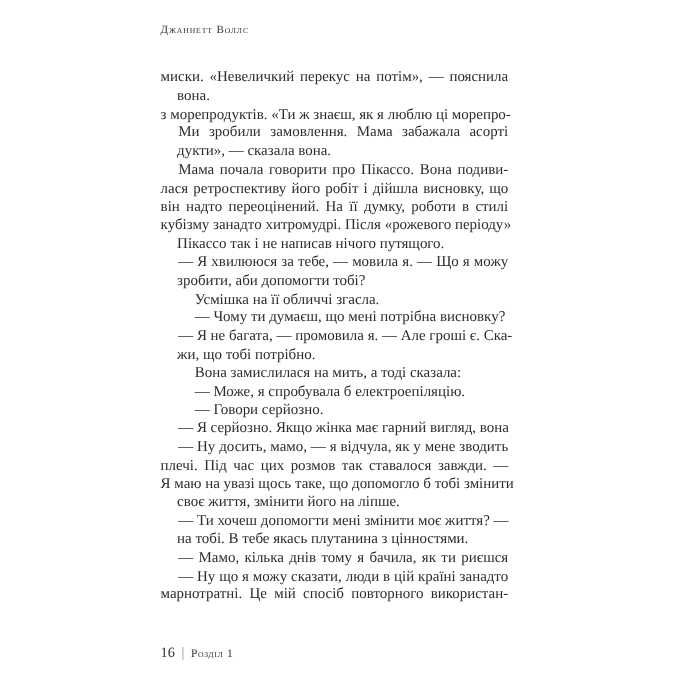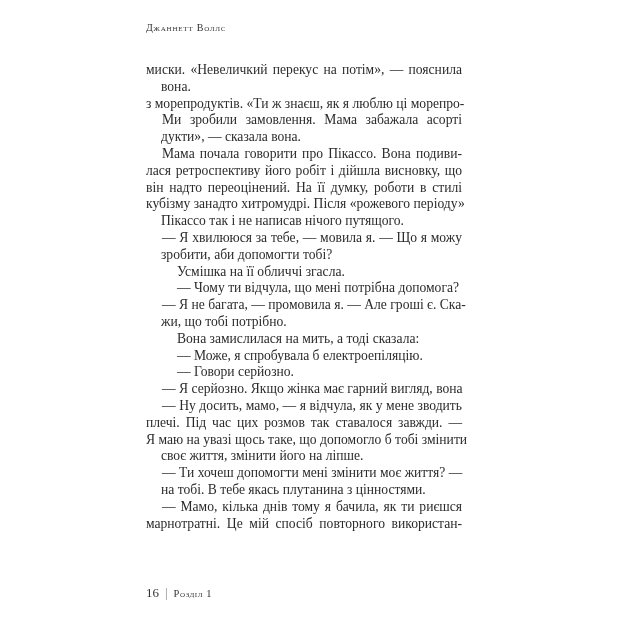--- a/index.html
+++ b/index.html
@@ -28,32 +28,33 @@
     <span class="line indent">Ми зробили замовлення. Мама забажала асорті</span>
     <span class="line last">дукти», — сказала вона.</span>
     <span class="line indent">Мама почала говорити про Пікассо. Вона подиви-</span>
     <span class="line">лася ретроспективу його робіт і дійшла висновку, що</span>
     <span class="line">він надто переоцінений. На її думку, роботи в стилі</span>
     <span class="line">кубізму занадто хитромудрі. Після «рожевого періоду»</span>
     <span class="line last">Пікассо так і не написав нічого путящого.</span>
     <span class="line indent">— Я хвилююся за тебе, — мовила я. — Що я можу</span>
     <span class="line last">зробити, аби допомогти тобі?</span>
     <span class="line indent last">Усмішка на її обличчі згасла.</span>
-    <span class="line indent last">— Чому ти відчула, що мені потрібна допомога?</span>
+    <span class="line indent last">— Чому ти думаєш, що мені потрібна висновку?</span>
     <span class="line indent">— Я не багата, — промовила я. — Але гроші є. Ска-</span>
     <span class="line last">жи, що тобі потрібно.</span>
     <span class="line indent last">Вона замислилася на мить, а тоді сказала:</span>
     <span class="line indent last">— Може, я спробувала б електроепіляцію.</span>
     <span class="line indent last">— Говори серйозно.</span>
     <span class="line indent">— Я серйозно. Якщо жінка має гарний вигляд, вона</span>
     <span class="line indent">— Ну досить, мамо, — я відчула, як у мене зводить</span>
     <span class="line">плечі. Під час цих розмов так ставалося завжди. —</span>
     <span class="line">Я маю на увазі щось таке, що допомогло б тобі змінити</span>
     <span class="line last">своє життя, змінити його на ліпше.</span>
     <span class="line indent">— Ти хочеш допомогти мені змінити моє життя? —</span>
     <span class="line last">на тобі. В тебе якась плутанина з цінностями.</span>
     <span class="line indent">— Мамо, кілька днів тому я бачила, як ти риєшся</span>
+    <span class="line indent">— Ну що я можу сказати, люди в цій країні занадто</span>
     <span class="line">марнотратні. Це мій спосіб повторного використан-</span>
   </div>
 
 <div class="folio">
   <span>16</span><span class="sep">|</span><span class="chapter">Розділ 1</span>
 </div>
 
 </body></html>

